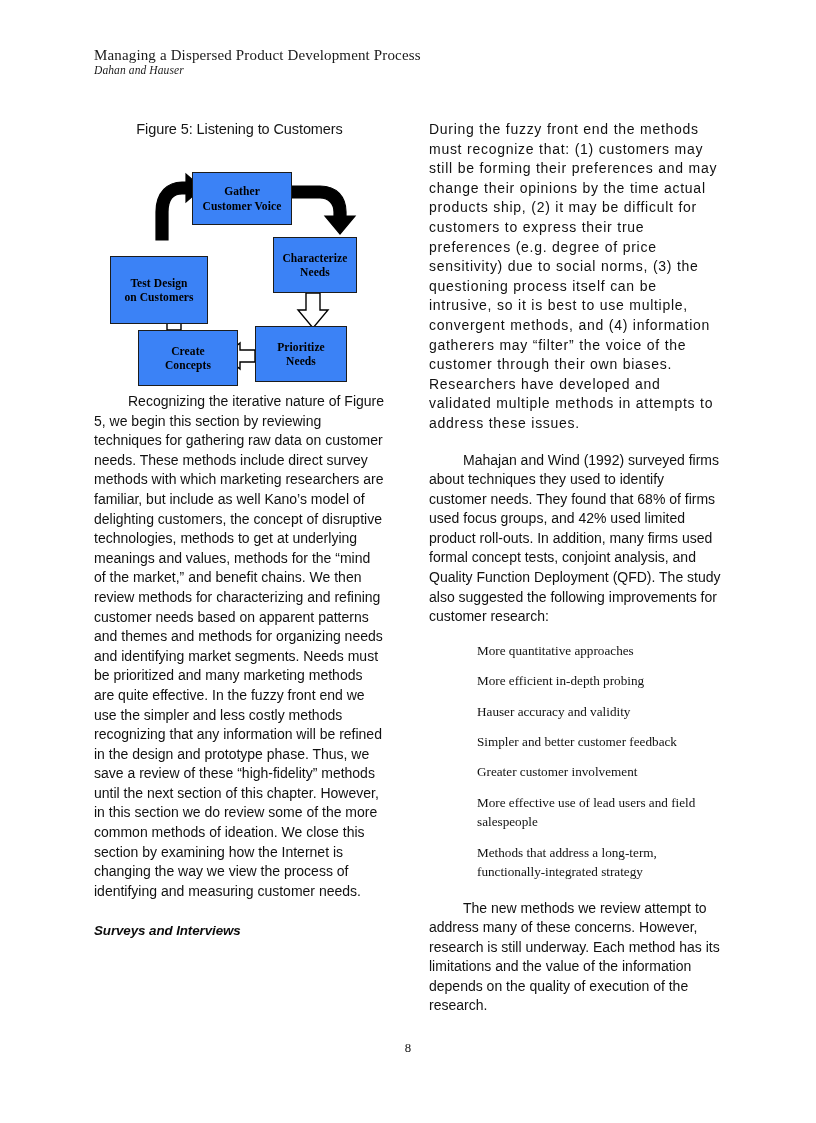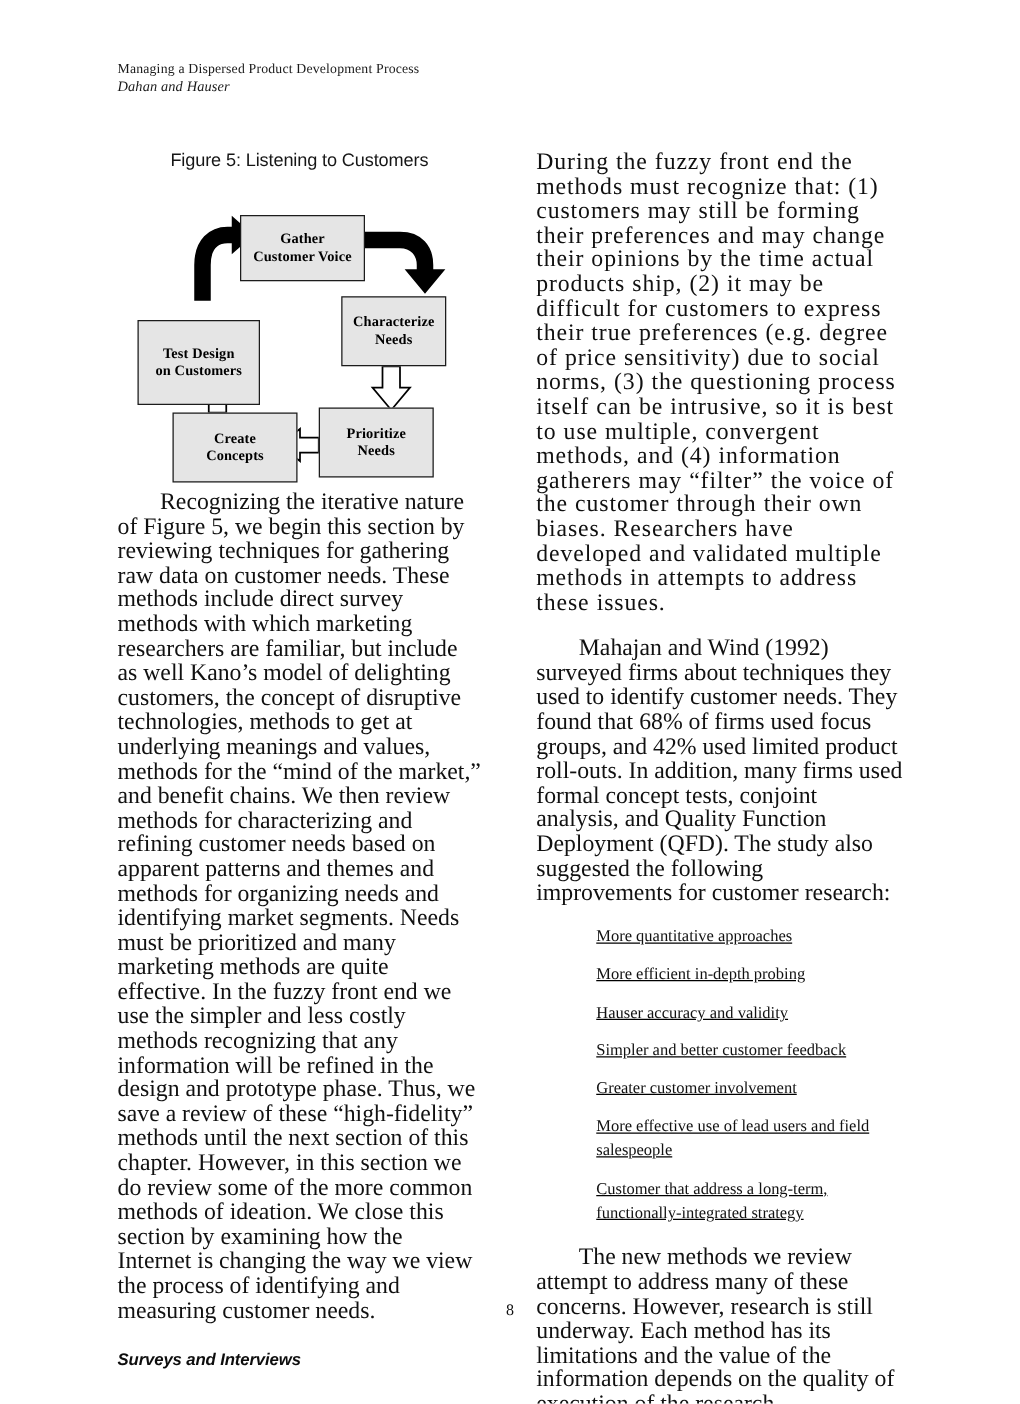--- a/index.html
+++ b/index.html
@@ -19,21 +19,21 @@
 
   
   .runhead {
     position: absolute;
     left: 94px;
     top: 48px;
     width: 420px;
   }
   .runhead-title {
     font-family: "Liberation Serif", serif;
-    font-size: 11px;
+    font-size: 15px;
     line-height: 15px;
     letter-spacing: 0.15px;
     color: #1a1a1a;
   }
   .runhead-authors {
     font-family: "Liberation Serif", serif;
     font-style: italic;
     font-size: 11.5px;
     line-height: 15px;
     letter-spacing: 0.1px;
@@ -67,21 +67,21 @@
   .fig-wrap {
     position: relative;
     width: 291px;
     height: 222px;
     margin: 0 0 18px 0;
   }
   .fbox {
     position: absolute;
     box-sizing: border-box;
     border: 1px solid #1c1c1c;
-    background: #e5e5e5;
+    background: #3b82f6;
     font-family: "Liberation Serif", serif;
     font-weight: bold;
     font-size: 11.5px;
     line-height: 14.5px;
     text-align: center;
     color: #000000;
     display: flex;
     align-items: center;
     justify-content: center;
     z-index: 3;
@@ -101,22 +101,22 @@
     top: 0;
     width: 291px;
     height: 240px;
     z-index: 2;
     overflow: visible;
   }
 
   
   p.body {
     margin: 0 0 0 0;
-    font-family: Liberation Serif, serif;
-    font-size: 19px;
+    font-family: Liberation Sans, sans-serif;
+    font-size: 14px;
     line-height: 19.6px;
     text-align: left;
     text-indent: 34px;
     color: #111111;
   }
   p.body.wide {
     letter-spacing: 0.72px;
     word-spacing: 0.2px;
   }
   p.body.gap { margin-top: 17px; }
@@ -129,21 +129,20 @@
     font-size: 13.4px;
     line-height: 18px;
     color: #0d0d0d;
     letter-spacing: -0.1px;
   }
 
   ul.improvements {
     list-style: none;
     margin: 14px 0 0 0;
     padding: 0 0 0 48px;
-    text-decoration: underline;
   }
   ul.improvements li {
     font-family: "Liberation Serif", serif;
     font-size: 13.2px;
     line-height: 19.4px;
     margin: 0 0 11px 0;
     color: #111111;
   }
   ul.improvements li:last-child { margin-bottom: 0; }
 
@@ -237,20 +236,20 @@
 
     <p class="body gap">Mahajan and Wind (1992) surveyed firms about techniques they used to identify customer needs.  They found that 68% of firms used focus groups, and 42% used limited product roll-outs. In addition, many firms used formal concept tests, conjoint analysis, and Quality Function Deployment (QFD). The study also suggested the following improvements for customer research:</p>
 
     <ul class="improvements">
       <li>More quantitative approaches</li>
       <li>More efficient in-depth probing</li>
       <li>Hauser accuracy and validity</li>
       <li>Simpler and better customer feedback</li>
       <li>Greater customer involvement</li>
       <li>More effective use of lead users and field salespeople</li>
-      <li>Customer that address a long-term, functionally-integrated strategy</li>
+      <li>Methods that address a long-term, functionally-integrated strategy</li>
     </ul>
 
     <p class="body gap">The new methods we review attempt to address many of  these concerns.  However, research is still underway.  Each method has its limitations and the value of the information depends on the quality of execution of the research.</p>
   </div>
 
   <div class="folio">8</div>
 </div>
 
 </body></html>

